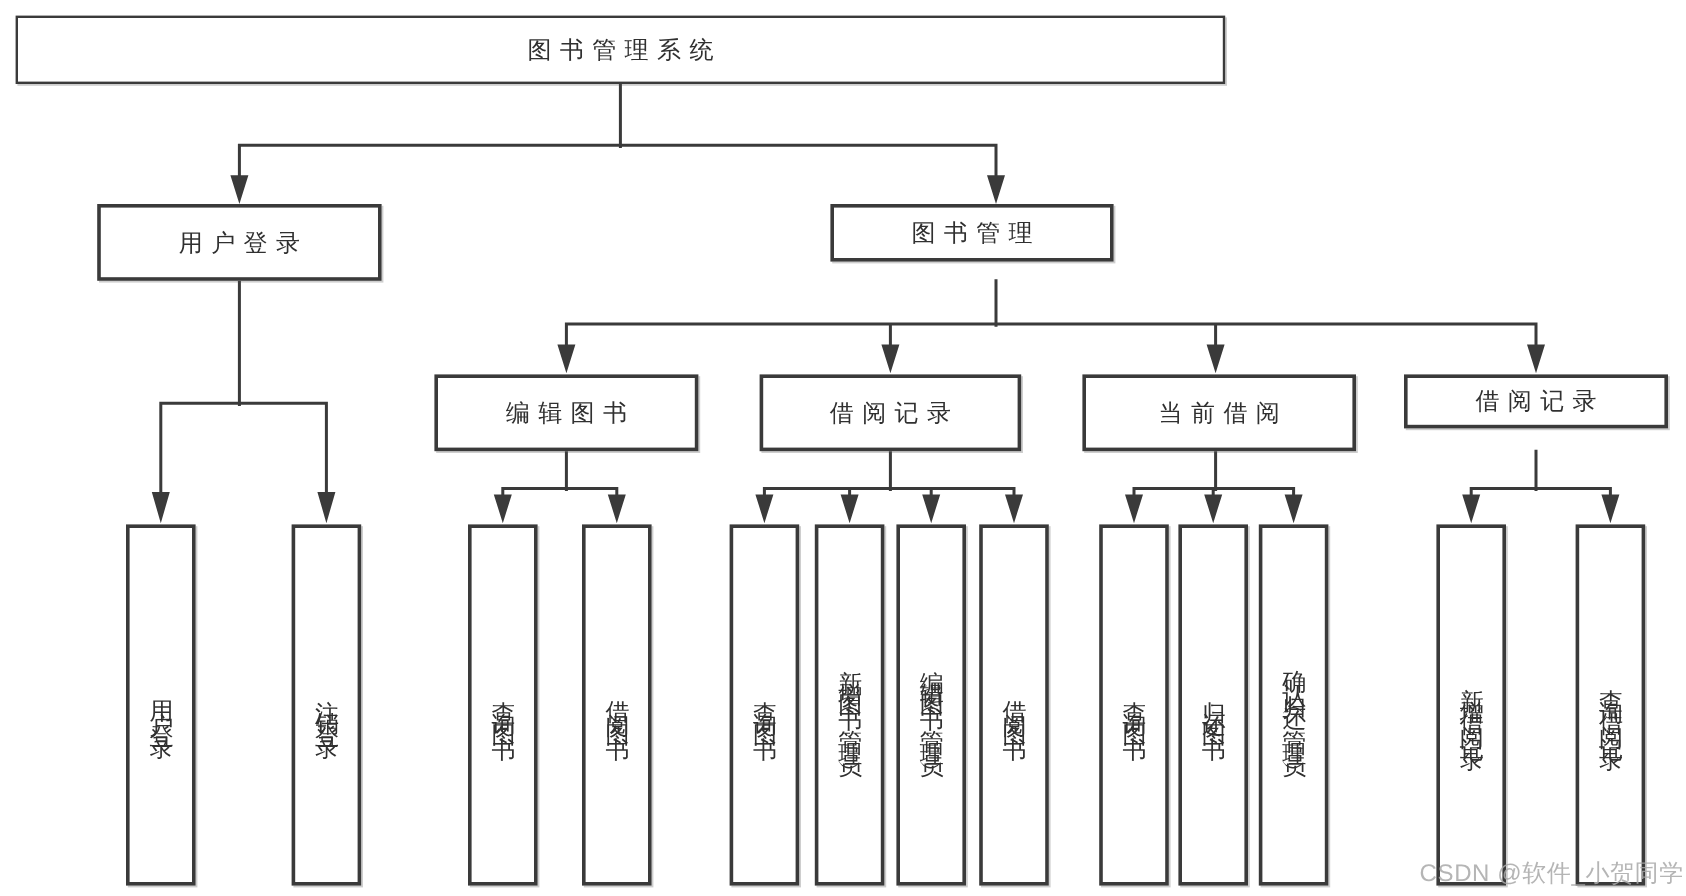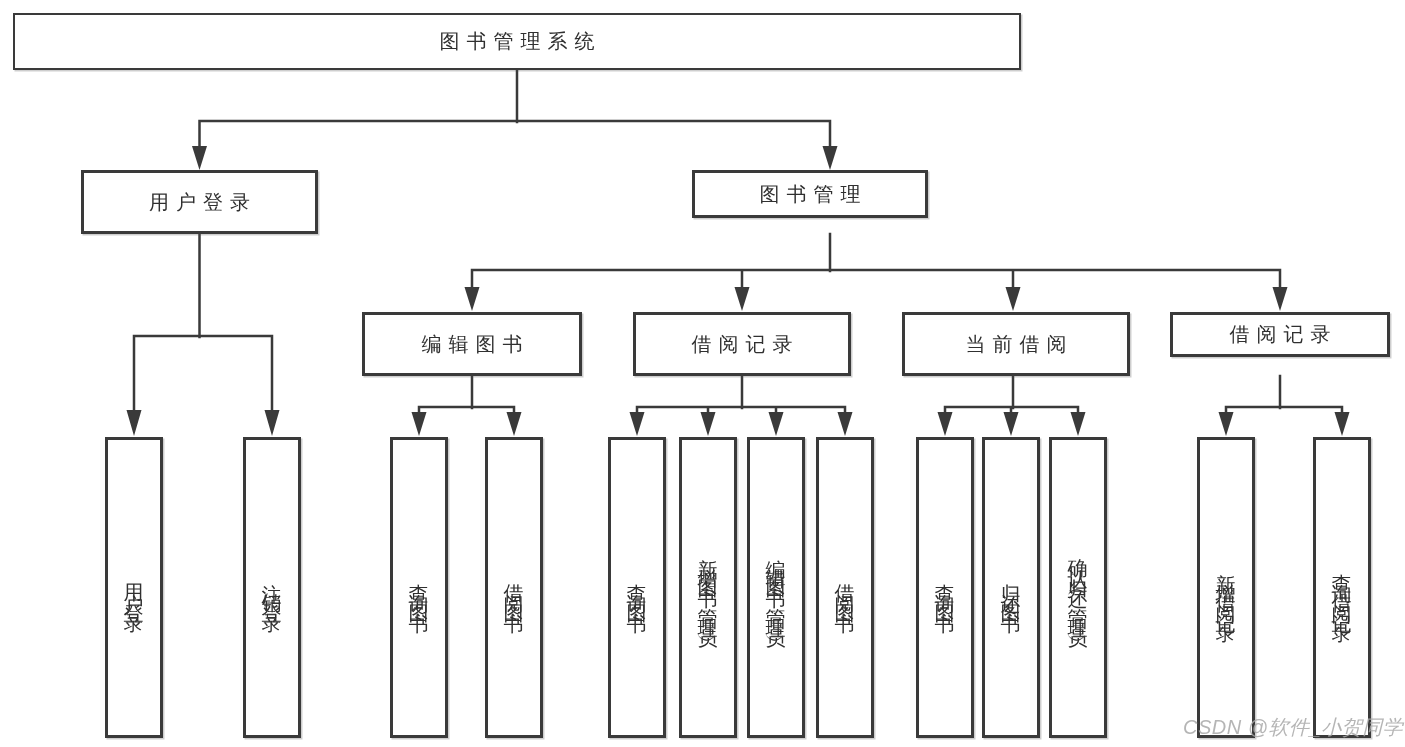--- a/index.html
+++ b/index.html
@@ -42,21 +42,20 @@
     white-space:nowrap;
   }
   .watermark{
     position:absolute;
     left:1183px;top:714px;
     z-index:3;
     font-size:20px;
     letter-spacing:0.5px;
     color:rgba(168,168,168,0.85);
     white-space:nowrap;
-    font-style:italic;
   }
 </style>
 </head>
 <body>
 
 <div class="stage">
 
   <svg class="connectors" width="1405" height="747" viewBox="0 0 1405 747" aria-hidden="true">
     <path fill="none" stroke="#3a3a3a" stroke-width="2.5" stroke-linecap="square" d="
       M517 70 V122  M199.5 121 H830  M199.5 121 V148  M830 121 V148

